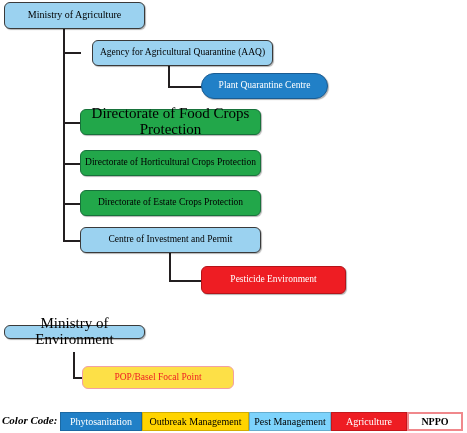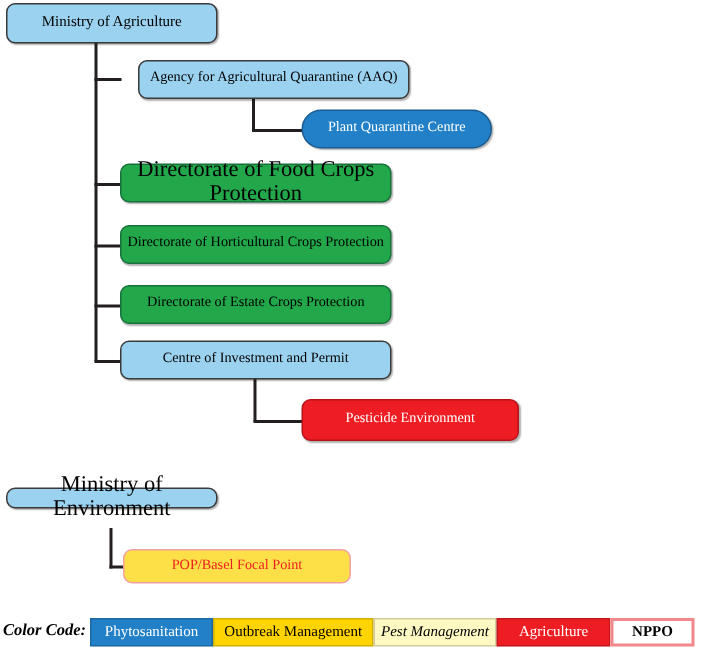--- a/index.html
+++ b/index.html
@@ -98,21 +98,21 @@
     box-sizing: border-box;
     display: flex;
     align-items: center;
     justify-content: center;
     font-size: 10px;
     white-space: nowrap;
     border: 1px solid rgba(0,0,0,0.18);
   }
   .lg-blue   { background: #2180c7; color: #ffffff; }
   .lg-yellow { background: #ffd400; color: #000000; }
-  .lg-green  { background: #fef9c3; color: #000000; font-style: italic; }
+  .lg-green  { background: #7dd3fc; color: #000000; }
   .lg-red    { background: #ee1d23; color: #ffffff; }
   .lg-nppo   {
     background: #ffffff;
     color: #000000;
     border: 2px solid #f0888c;
     font-weight: bold;
   }
 </style>
 </head>
 <body>

